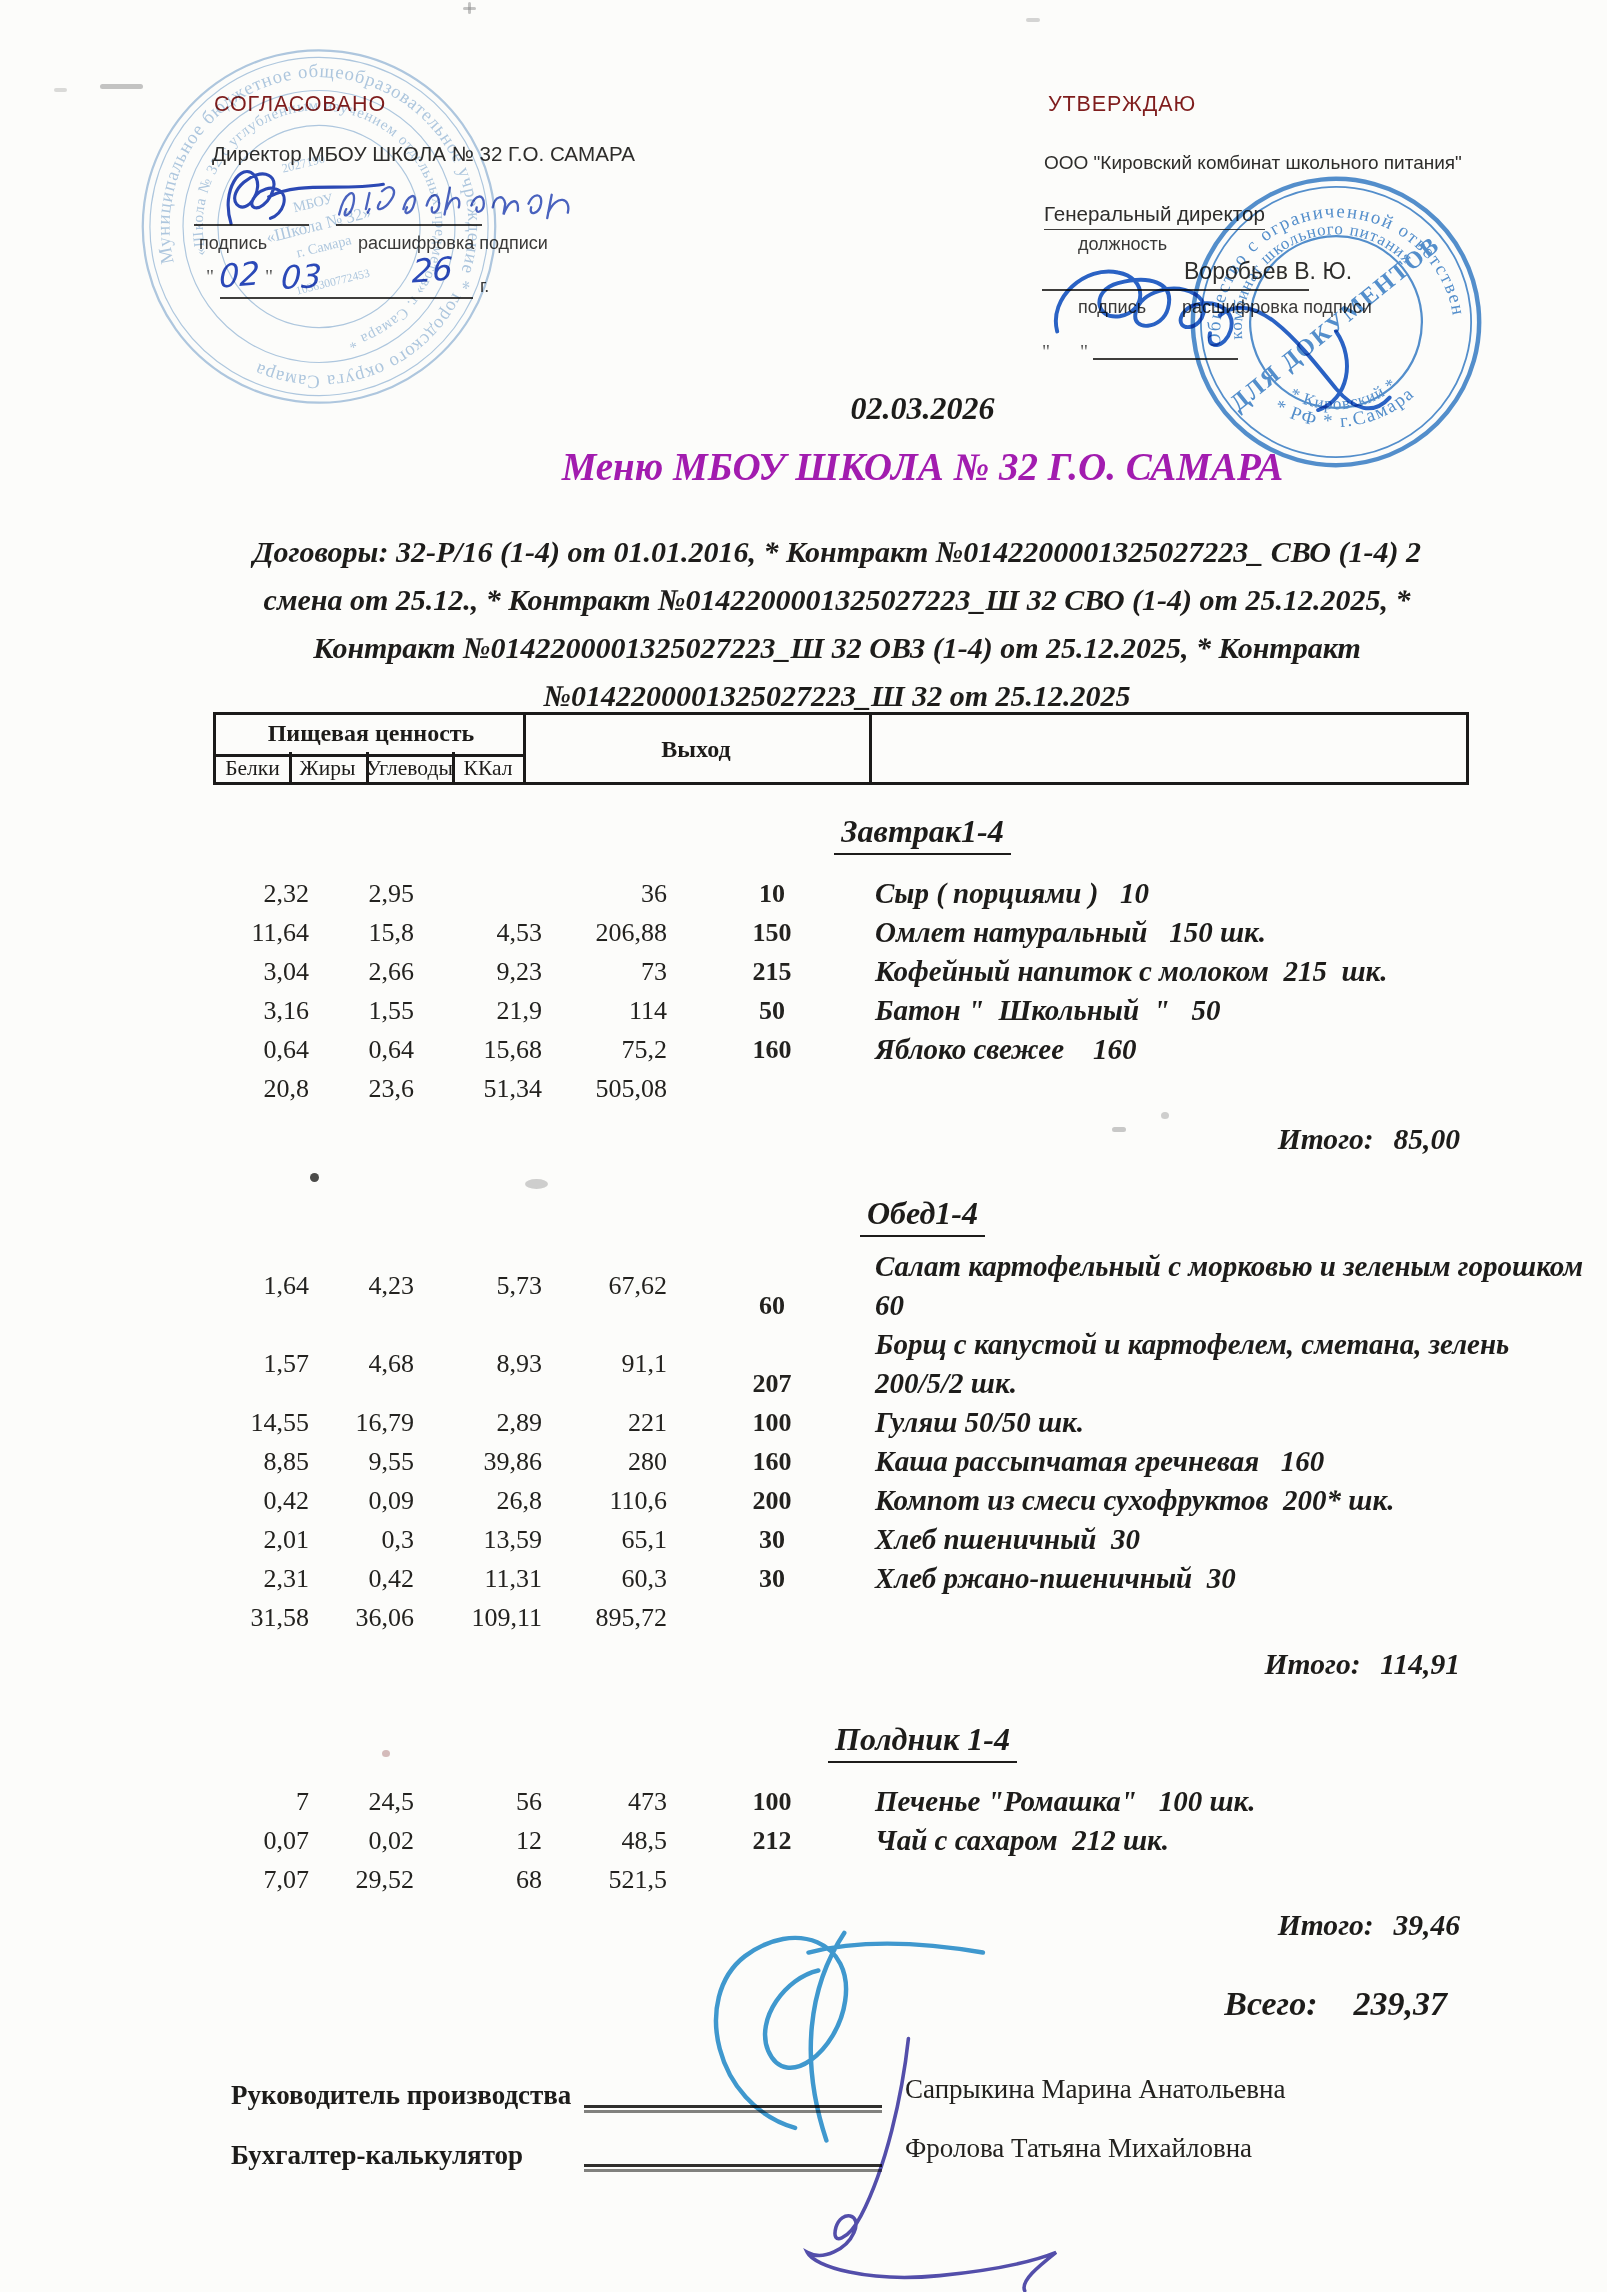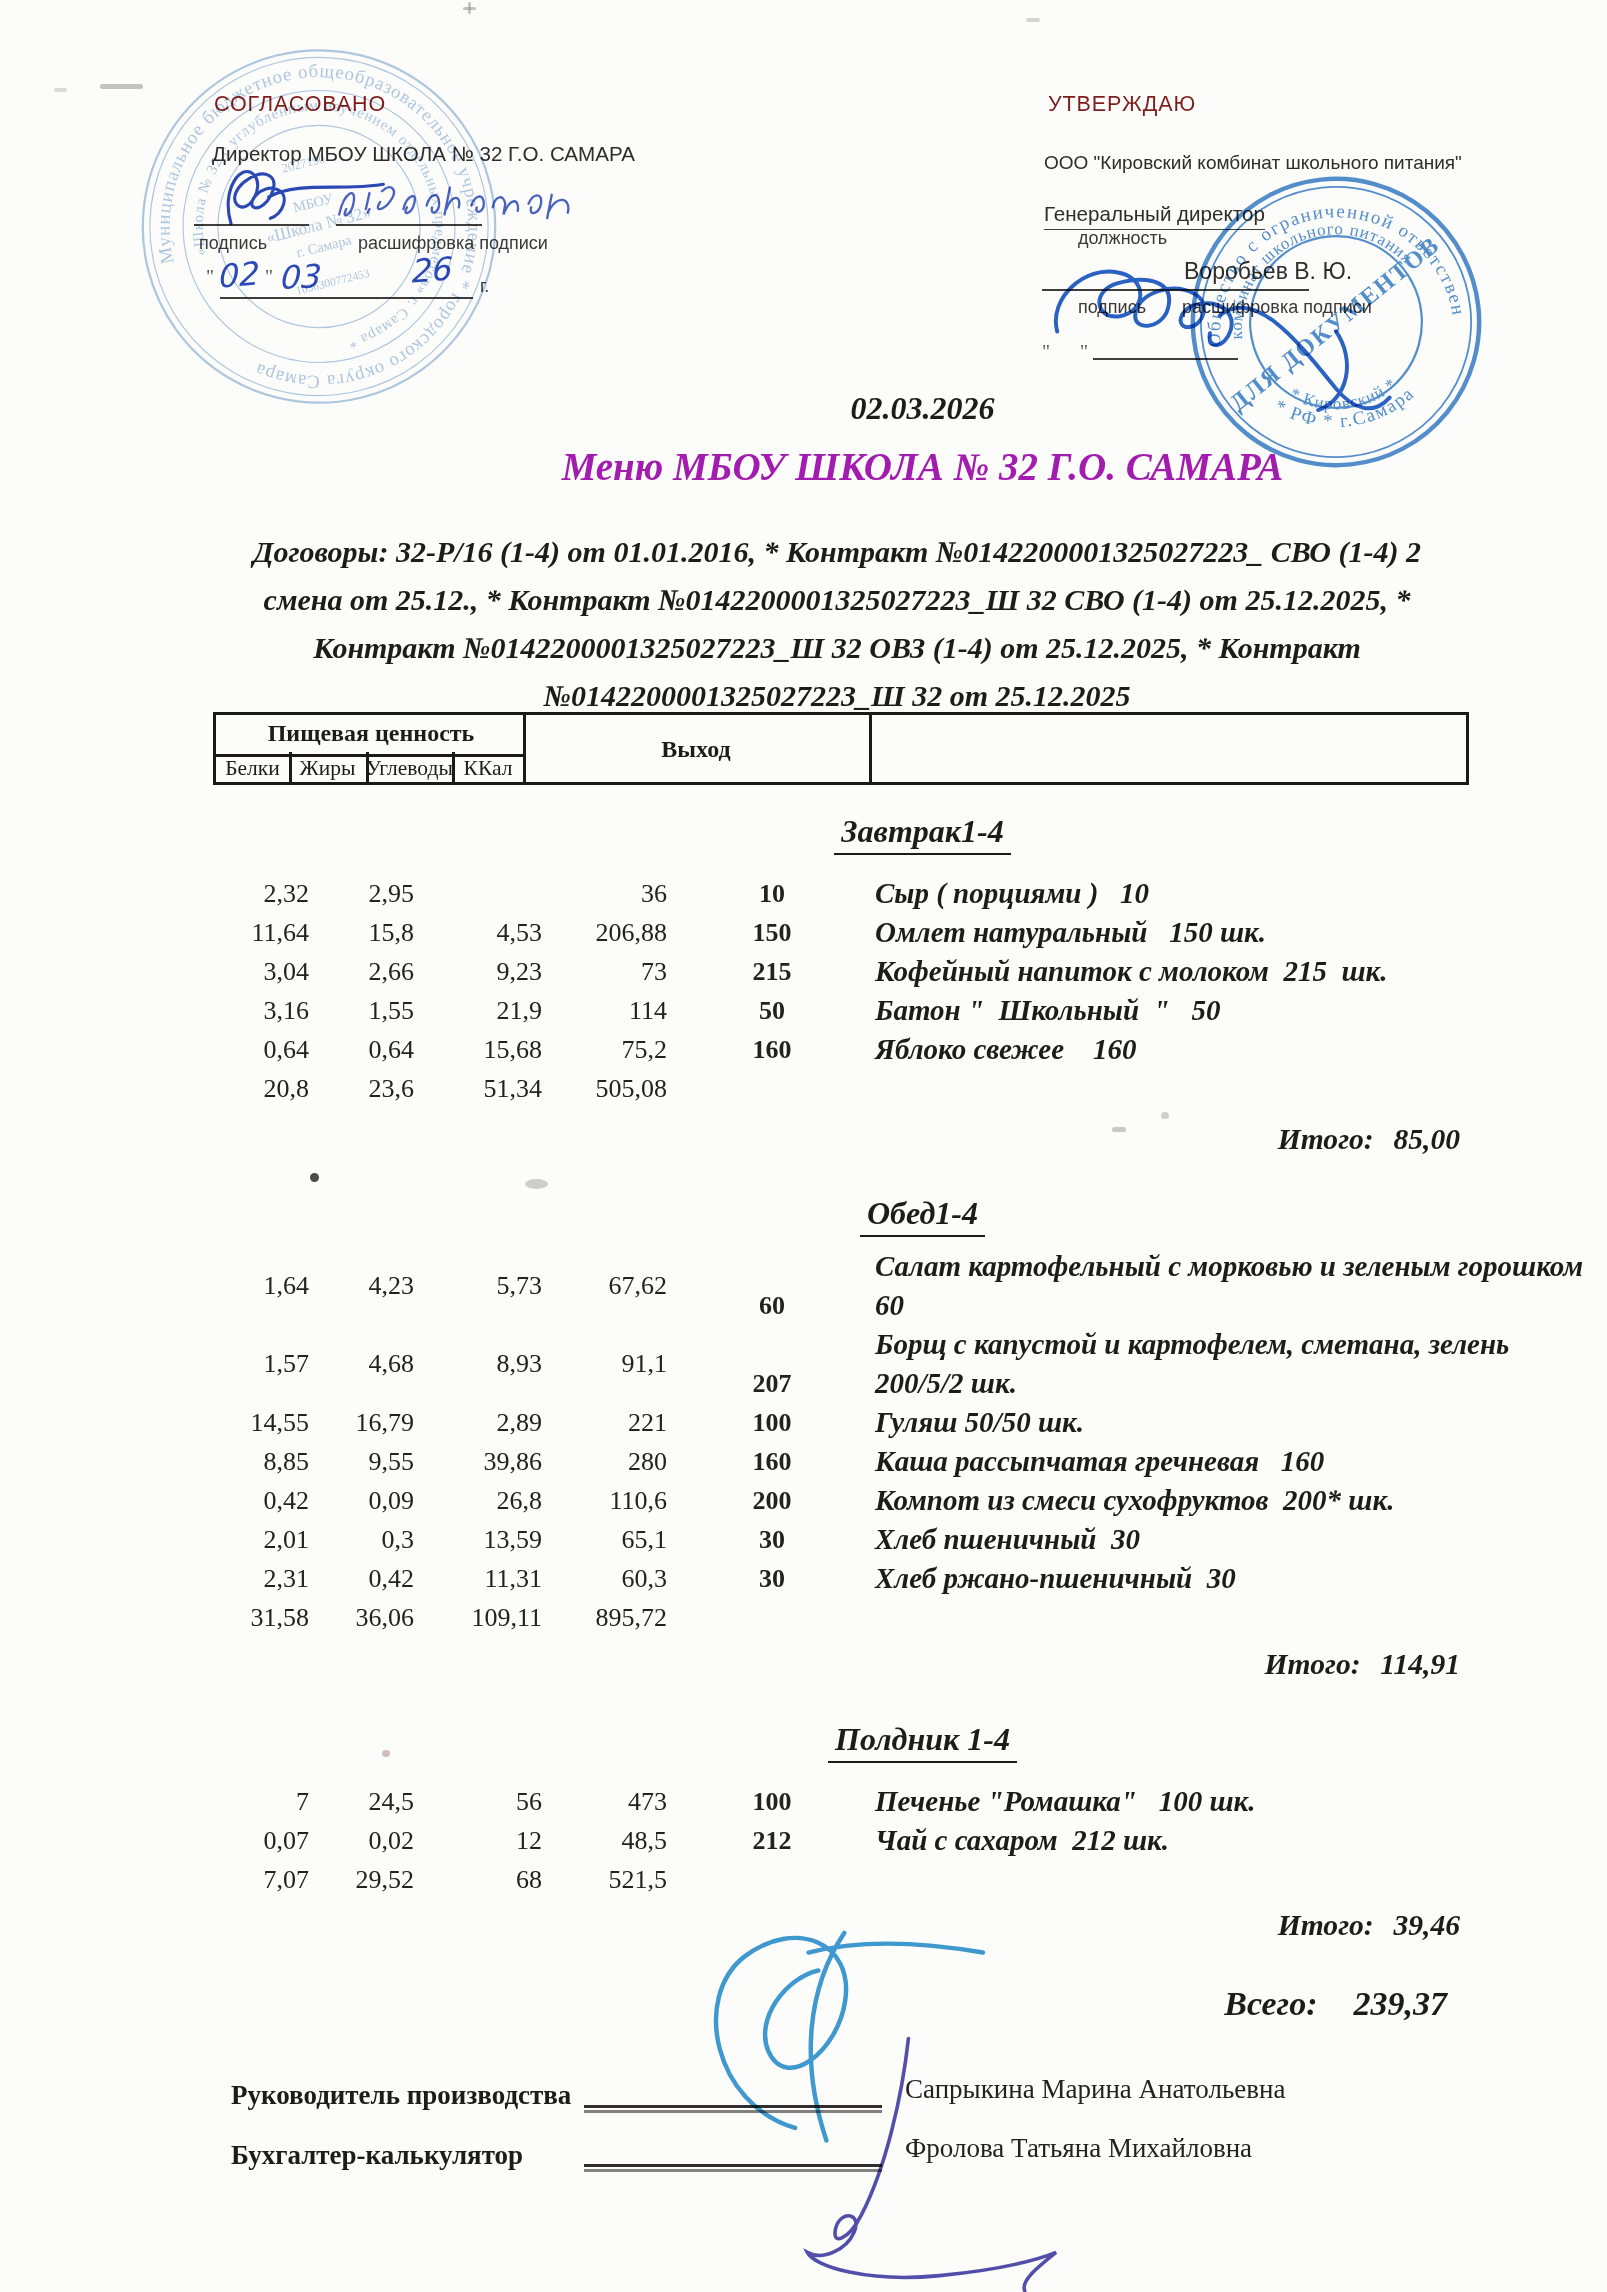--- a/index.html
+++ b/index.html
@@ -76,21 +76,21 @@
   <div class="abs quote" style="left:265px;top:265px;">"</div>
   <div class="abs hand" style="left:219px;top:256px;transform:rotate(-5deg) skewX(-6deg);">02</div>
   <div class="abs hand" style="left:281px;top:258px;transform:rotate(-3deg) skewX(-6deg);">03</div>
   <div class="abs hand" style="left:412px;top:251px;transform:rotate(-4deg) skewX(-6deg);">26</div>
   <div class="line" style="left:220px;top:297px;width:253px;"></div>
   <div class="abs sans appr-small" style="left:480px;top:276px;">г.</div>
 
   <div class="abs sans appr-title" style="left:1048px;top:92px;">УТВЕРЖДАЮ</div>
   <div class="abs sans appr-text" style="left:1044px;top:152px;font-size:19px;">ООО "Кировский комбинат школьного питания"</div>
   <div class="abs sans appr-text" style="left:1044px;top:202px;border-bottom:1.8px solid #3e3d3b;padding-bottom:2.7px;">Генеральный директор</div>
-  <div class="abs sans appr-small" style="left:1078px;top:228px;">должность</div>
+  <div class="abs sans appr-small" style="left:1078px;top:234px;">должность</div>
   <div class="abs sans" style="left:1184px;top:258px;font-size:23px;color:#2e2d2b;">Воробьев В. Ю.</div>
   <div class="line" style="left:1042px;top:289px;width:267px;"></div>
   <div class="abs sans appr-small" style="left:1078px;top:297px;">подпись</div>
   <div class="abs sans appr-small" style="left:1182px;top:297px;">расшифровка подписи</div>
   <div class="abs quote" style="left:1042px;top:340px;">"</div>
   <div class="abs quote" style="left:1080px;top:340px;">"</div>
   <div class="line" style="left:1093px;top:358px;width:145px;"></div>
 
   <div class="abs doc-date">02.03.2026</div>
   <div class="abs doc-title">Меню МБОУ ШКОЛА № 32 Г.О. САМАРА</div>

